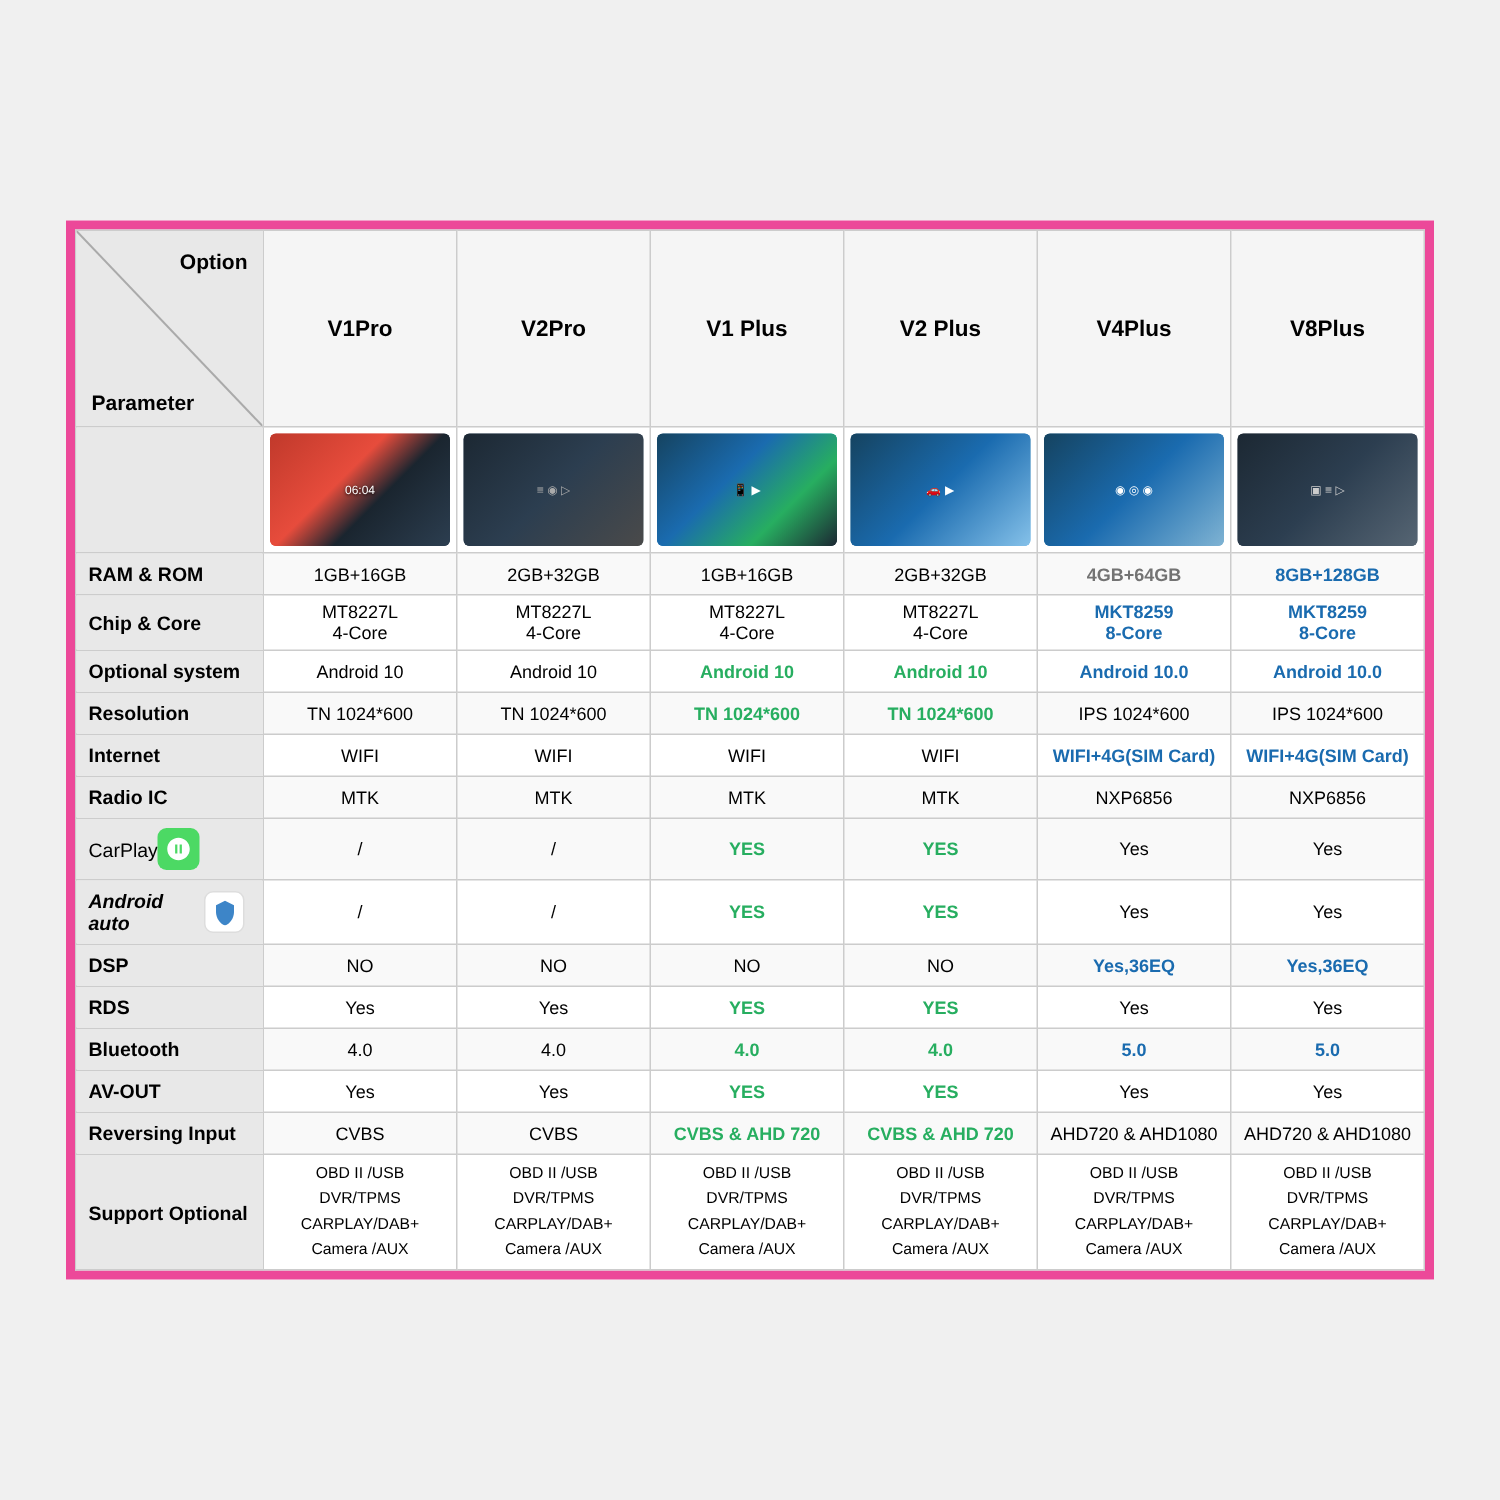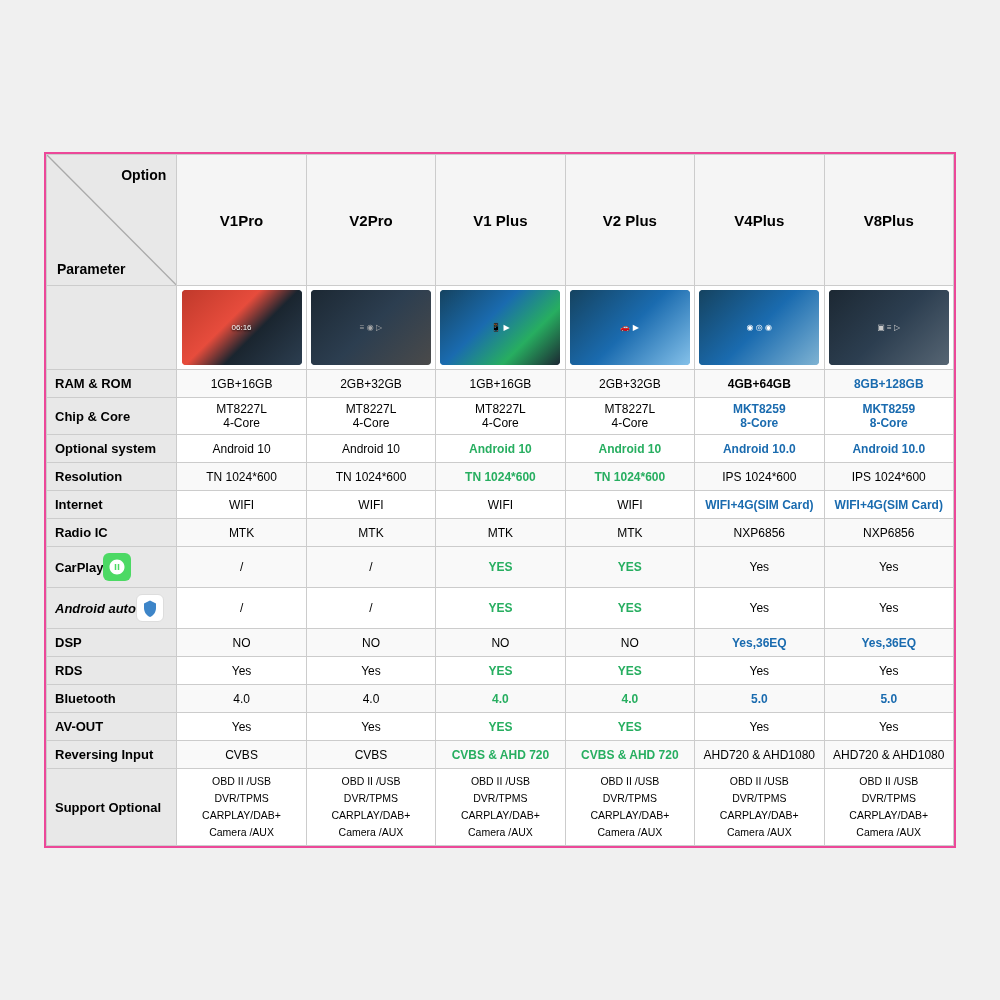--- a/index.html
+++ b/index.html
@@ -8,21 +8,21 @@
       background: #f0f0f0;
       display: flex;
       justify-content: center;
       align-items: center;
       width: 1000px;
       min-height: 1000px;
     }
     .table-wrapper {
       width: 912px;
       margin: 10px auto;
-      border: 2px solid #ec4899;
+      border: 6px solid #ec4899;
       background: #fff;
     }
     table {
       width: 100%;
       border-collapse: collapse;
       font-size: 12px;
     }
     th, td {
       border: 1px solid #ccc;
       text-align: center;
@@ -155,21 +155,21 @@
         <th>V1 Plus</th>
         <th>V2 Plus</th>
         <th>V4Plus</th>
         <th>V8Plus</th>
       </tr>
       <tr>
         <td class="header-label-cell"></td>
         <td class="product-img-cell">
           <div class="img-mock v1pro-img">
             <div class="screen-mock" style="background:linear-gradient(135deg,#c0392b,#e74c3c 40%,#1a252f 60%,#2c3e50);border-radius:3px;">
-              <span style="color:#fff;font-size:8px;text-shadow:0 1px 2px #000;">06:16</span>
+              <span style="color:#fff;font-size:8px;text-shadow:0 1px 2px #000;">06:04</span>
             </div>
           </div>
         </td>
         <td class="product-img-cell">
           <div class="img-mock v2pro-img">
             <div class="screen-mock" style="background:linear-gradient(135deg,#1c2833,#2c3e50 50%,#4a4a4a);border-radius:3px;">
               <span style="color:#aaa;font-size:8px;">≡ ◉ ▷</span>
             </div>
           </div>
         </td>
@@ -203,21 +203,21 @@
         </td>
       </tr>
     </thead>
     <tbody id="table-body">
     <tr class="row-alt">
           <td class="header-label-cell">RAM &amp; ROM</td>
           <td>1GB+16GB</td>
           <td>2GB+32GB</td>
           <td>1GB+16GB</td>
           <td>2GB+32GB</td>
-          <td style="color: #000000; font-weight: bold;">4GB+64GB</td>
+          <td style="color: #737373; font-weight: bold;">4GB+64GB</td>
           <td style="color: rgb(26, 107, 175); font-weight: bold;">8GB+128GB</td>
         </tr>
         <tr class="row-white">
           <td class="header-label-cell">Chip &amp; Core</td>
           <td>MT8227L<br>4-Core</td>
           <td>MT8227L<br>4-Core</td>
           <td>MT8227L<br>4-Core</td>
           <td>MT8227L<br>4-Core</td>
           <td style="color: rgb(26, 107, 175); font-weight: bold;">MKT8259<br>8-Core</td>
           <td style="color: rgb(26, 107, 175); font-weight: bold;">MKT8259<br>8-Core</td>
@@ -254,21 +254,21 @@
           <td>MTK</td>
           <td>MTK</td>
           <td>MTK</td>
           <td>MTK</td>
           <td>NXP6856</td>
           <td>NXP6856</td>
         </tr>
         <tr class="row-alt">
           <td class="header-label-cell">
             <div class="row-label-flex">
-              <span style="font-weight: bold; font-size: 13px;">CarPlay</span>
+              <span style="font-weight: normal; font-size: 13px;">CarPlay</span>
               <span class="carplay-icon">
                 <svg width="18" height="18" viewBox="0 0 24 24">
                   <path d="M12 2C6.48 2 2 6.48 2 12s4.48 10 10 10 10-4.48 10-10S17.52 2 12 2zm-1 14H9V8h2v8zm4 0h-2V8h2v8z" fill="white"></path>
                 </svg>
               </span>
             </div>
           </td>
           <td>/</td>
           <td>/</td>
           <td style="color: rgb(39, 174, 96); font-weight: bold;">YES</td>

